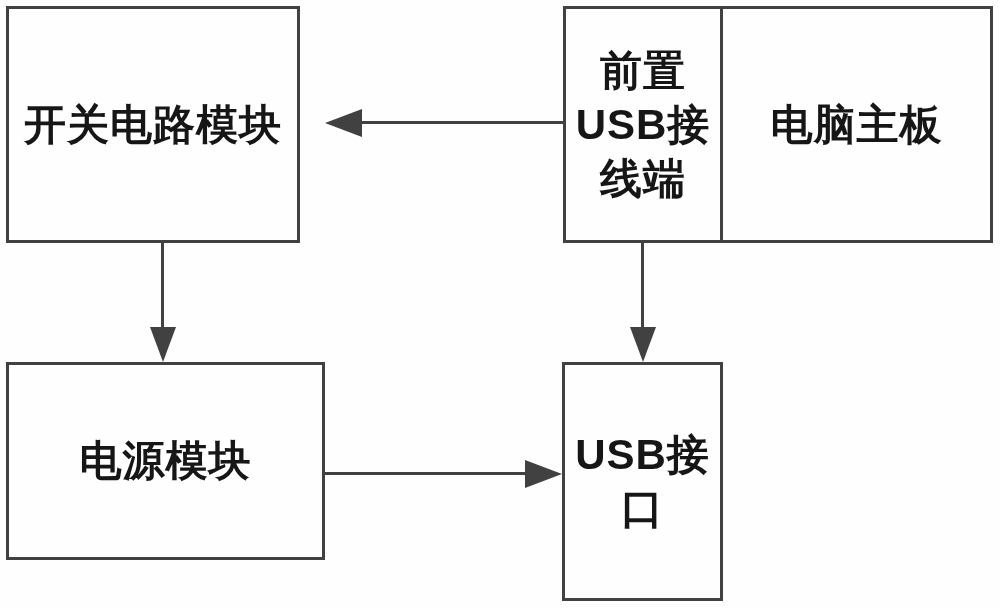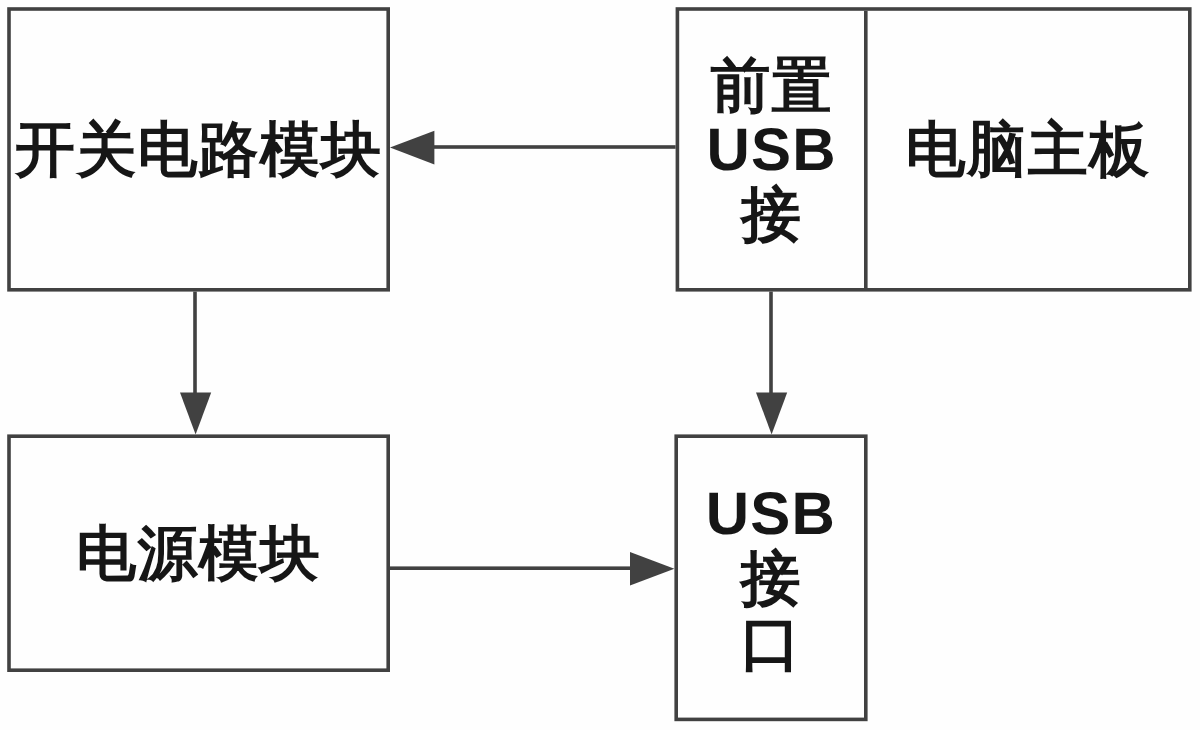--- a/index.html
+++ b/index.html
@@ -23,25 +23,25 @@
     box-sizing: border-box;
     border: 3px solid var(--line, #414141);
     background: var(--background, #fefefe);
     display: flex;
     flex-direction: column;
     align-items: center;
     justify-content: center;
     text-align: center;
     color: var(--text, #161616);
     font-weight: bold;
-    font-size: 50px;
+    font-size: 42px;
     line-height: 54px;
     letter-spacing: 1px;
   }
-  .box-switch   { left: 6px;   top: 6px;   width: 319px; height: 237px; }
+  .box-switch   { left: 6px;   top: 6px;   width: 294px; height: 237px; }
   .box-group    { left: 563px; top: 6px;   width: 430px; height: 237px; display: flex; flex-direction: row; padding: 0; }
   .box-power    { left: 6px;   top: 362px; width: 319px; height: 198px; }
   .box-usbport  { left: 562px; top: 362px; width: 161px; height: 239px; }
 
   .cell {
     box-sizing: border-box;
     display: flex;
     flex-direction: column;
     align-items: center;
     justify-content: center;
@@ -88,20 +88,21 @@
 <div class="canvas">
 
   <div class="box box-switch">
     <span>开关电路模块</span>
   </div>
 
   <div class="box box-group">
     <div class="cell cell-left">
       <div>前置</div>
       <div>USB接</div>
+      <div>线端</div>
     </div>
     <div class="cell cell-right">
       <span>电脑主板</span>
     </div>
   </div>
 
   <div class="box box-power">
     <span>电源模块</span>
   </div>
 

